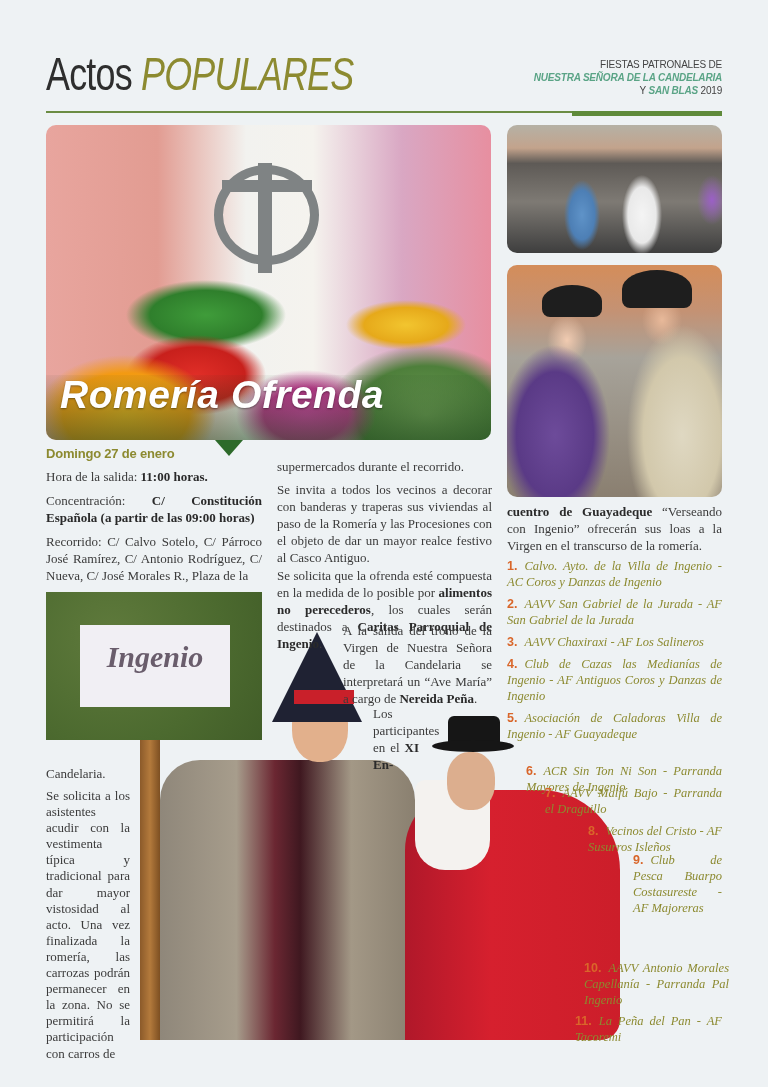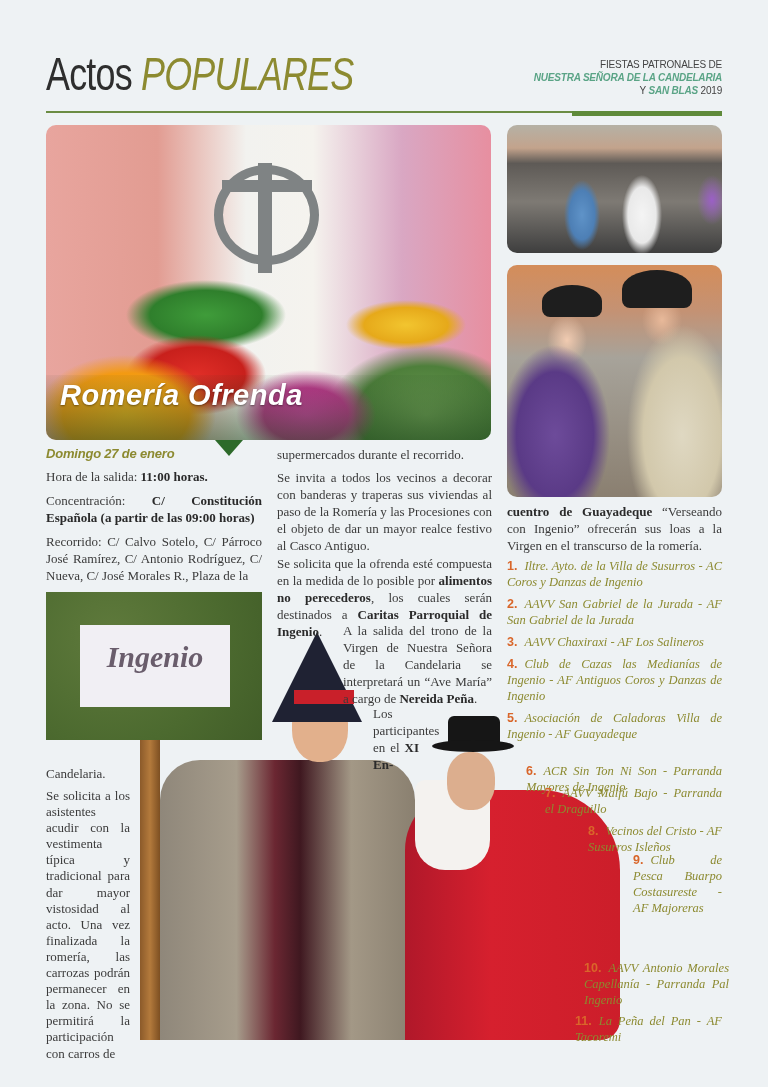--- a/index.html
+++ b/index.html
@@ -26,21 +26,21 @@
       radial-gradient(ellipse 70px 40px at 150px 250px, #e02e27 0%, #c8201c 70%, transparent 100%),
       radial-gradient(ellipse 100px 70px at 380px 290px, #6f9e54 0%, #4e7f3b 70%, transparent 100%),
       radial-gradient(ellipse 80px 35px at 160px 190px, #3f9c3a 0%, #2f7f2c 70%, transparent 100%),
       radial-gradient(ellipse 60px 25px at 360px 200px, #f2c52f 0%, #e6a91a 70%, transparent 100%),
       linear-gradient(90deg, #e8a59e 0%, #e29c92 25%, #f2f2ef 45%, #f5f3ee 60%, #d9a7c3 80%, #e78fa0 100%);
   }
   .hero-emblem { left:168px; top:40px; width:105px; height:100px; border:9px solid #7f8384; border-radius:50%; box-sizing:border-box; }
   .hero-cross-v { left:212px; top:38px; width:14px; height:110px; background:#7f8384; }
   .hero-cross-h { left:176px; top:55px; width:90px; height:12px; background:#7f8384; }
   .hero-band { left:0; top:250px; width:445px; height:65px; background:linear-gradient(0deg, rgba(30,70,30,0.55), rgba(30,60,30,0.05)); }
-  .hero-title { left:14px; top:254px; font-family:"Liberation Sans","DejaVu Sans",sans-serif; font-weight:bold; font-style:italic; color:#fff; font-size:29px; line-height:32px; letter-spacing:0.5px; text-shadow:0 1px 2px rgba(0,0,0,.4); }
+  .hero-title { left:14px; top:254px; font-family:"Liberation Sans","DejaVu Sans",sans-serif; font-weight:bold; font-style:italic; color:#fff; font-size:39px; line-height:32px; letter-spacing:0.5px; text-shadow:0 1px 2px rgba(0,0,0,.4); }
   .hero-sub { left:14px; top:288px; font-family:"Liberation Sans","DejaVu Sans",sans-serif; font-weight:bold; font-style:italic; color:#fff; font-size:15.5px; line-height:18px; letter-spacing:0.3px; text-shadow:0 1px 2px rgba(0,0,0,.4); }
   .hero-notch { left:215px; top:440px; width:0; height:0; border-left:14px solid transparent; border-right:14px solid transparent; border-top:16px solid #2d6a2a; }
 
   .photo-group { left:507px; top:125px; width:215px; height:128px;
     background:
       radial-gradient(ellipse 20px 40px at 135px 90px, #f4f4f4 0%, #e9e9e9 70%, transparent 100%),
       radial-gradient(ellipse 18px 35px at 75px 90px, #5f93c8 0%, #4d7fb5 70%, transparent 100%),
       radial-gradient(ellipse 15px 25px at 205px 75px, #9b5fc7 0%, transparent 100%),
       linear-gradient(180deg, #b5b1a5 0%, #c3a38c 18%, #5e5a56 30%, #7e7a74 60%, #3e3e3e 100%);
   }
@@ -50,24 +50,24 @@
       radial-gradient(ellipse 55px 110px at 175px 170px, #dfd8c2 0%, #d2c8ab 70%, transparent 100%),
       radial-gradient(ellipse 20px 25px at 60px 75px, #f1cbb1 0%, transparent 100%),
       radial-gradient(ellipse 20px 25px at 155px 55px, #e8b99a 0%, transparent 100%),
       linear-gradient(180deg, #d48d5a 0%, #c49274 20%, #a7a39a 40%, #8a7f70 100%);
   }
   .hat { background:#1e1e1e; border-radius:50% 50% 8px 8px; }
 
   
   .p { font-size:13px; line-height:17px; color:#3b3b3b; text-align:justify; }
   .p b { color:#2a2a2a; }
-  .date { left:46px; top:446px; font-family:"Liberation Sans","DejaVu Sans",sans-serif; font-weight:bold; font-style:italic; color:#8c8a30; font-size:13px; letter-spacing:-0.2px;text-align:center; }
+  .date { left:46px; top:446px; font-family:"Liberation Sans","DejaVu Sans",sans-serif; font-weight:bold; color:#8c8a30; font-size:13px; letter-spacing:-0.2px;text-align:center; }
 
   .col1 { left:46px; width:216px; }
-  .col2 { left:277px; width:215px; }
+  .col2 { left:277px; width:215px;margin-top:12px; }
   .col3 { left:507px; width:215px; }
 
   
   .sign { left:46px; top:592px; width:216px; height:148px; background:radial-gradient(circle at 30% 30%, #5f7a3c 0%, #4c6a2f 60%, #415d28 100%); }
   .sign-card { left:80px; top:625px; width:150px; height:82px; background:#f1eff4; }
   .sign-text { left:80px; top:640px; width:150px; text-align:center; font-family:"Liberation Serif","DejaVu Serif",serif; font-style:italic; font-size:30px; color:#6a5d6c; font-weight:bold; }
   .pole { left:140px; top:740px; width:20px; height:300px; background:linear-gradient(90deg,#8b5a2a,#b37a3c,#7d4f22); }
   .man-coat { left:160px; top:760px; width:255px; height:280px; background:linear-gradient(90deg,#8f877a 0%,#a79d8c 30%,#6b2732 45%,#3f1820 55%,#a39886 75%,#8a8070 100%); border-radius:40px 40px 0 0; }
   .man-face { left:292px; top:692px; width:56px; height:70px; background:#e2b08c; border-radius:45%; }
   .man-hat { left:272px; top:632px; width:90px; height:90px; background:#1f2233; clip-path:polygon(50% 0,100% 100%,0 100%); }
@@ -159,21 +159,21 @@
   <span>Los participantes en el</span>
   <b>XI En-</b>
 </div>
 
 <div class="abs p col3" style="top:503px;">
   <b>cuentro de Guayadeque</b>
   <span>“Verseando con Ingenio” ofrecerán sus loas a la Virgen en el transcurso de la romería.</span>
 </div>
 
 <div class="list-item" style="left:507px;top:558px;width:215px;">
-  <span class="num">1.</span><span>Iltre. Ayto. de la Villa de Susurros - AC Coros y Danzas de Ingenio</span>
+  <span class="num">1.</span><span>Calvo. Ayto. de la Villa de Ingenio - AC Coros y Danzas de Ingenio</span>
 </div>
 <div class="list-item" style="left:507px;top:596px;width:215px;">
   <span class="num">2.</span><span>AAVV San Gabriel de la Jurada - AF San Gabriel de la Jurada</span>
 </div>
 <div class="list-item" style="left:507px;top:634px;width:215px;">
   <span class="num">3.</span><span>AAVV Chaxiraxi - AF Los Salineros</span>
 </div>
 <div class="list-item" style="left:507px;top:656px;width:215px;">
   <span class="num">4.</span><span>Club de Cazas las Medianías de Ingenio - AF Antiguos Coros y Danzas de Ingenio</span>
 </div>

